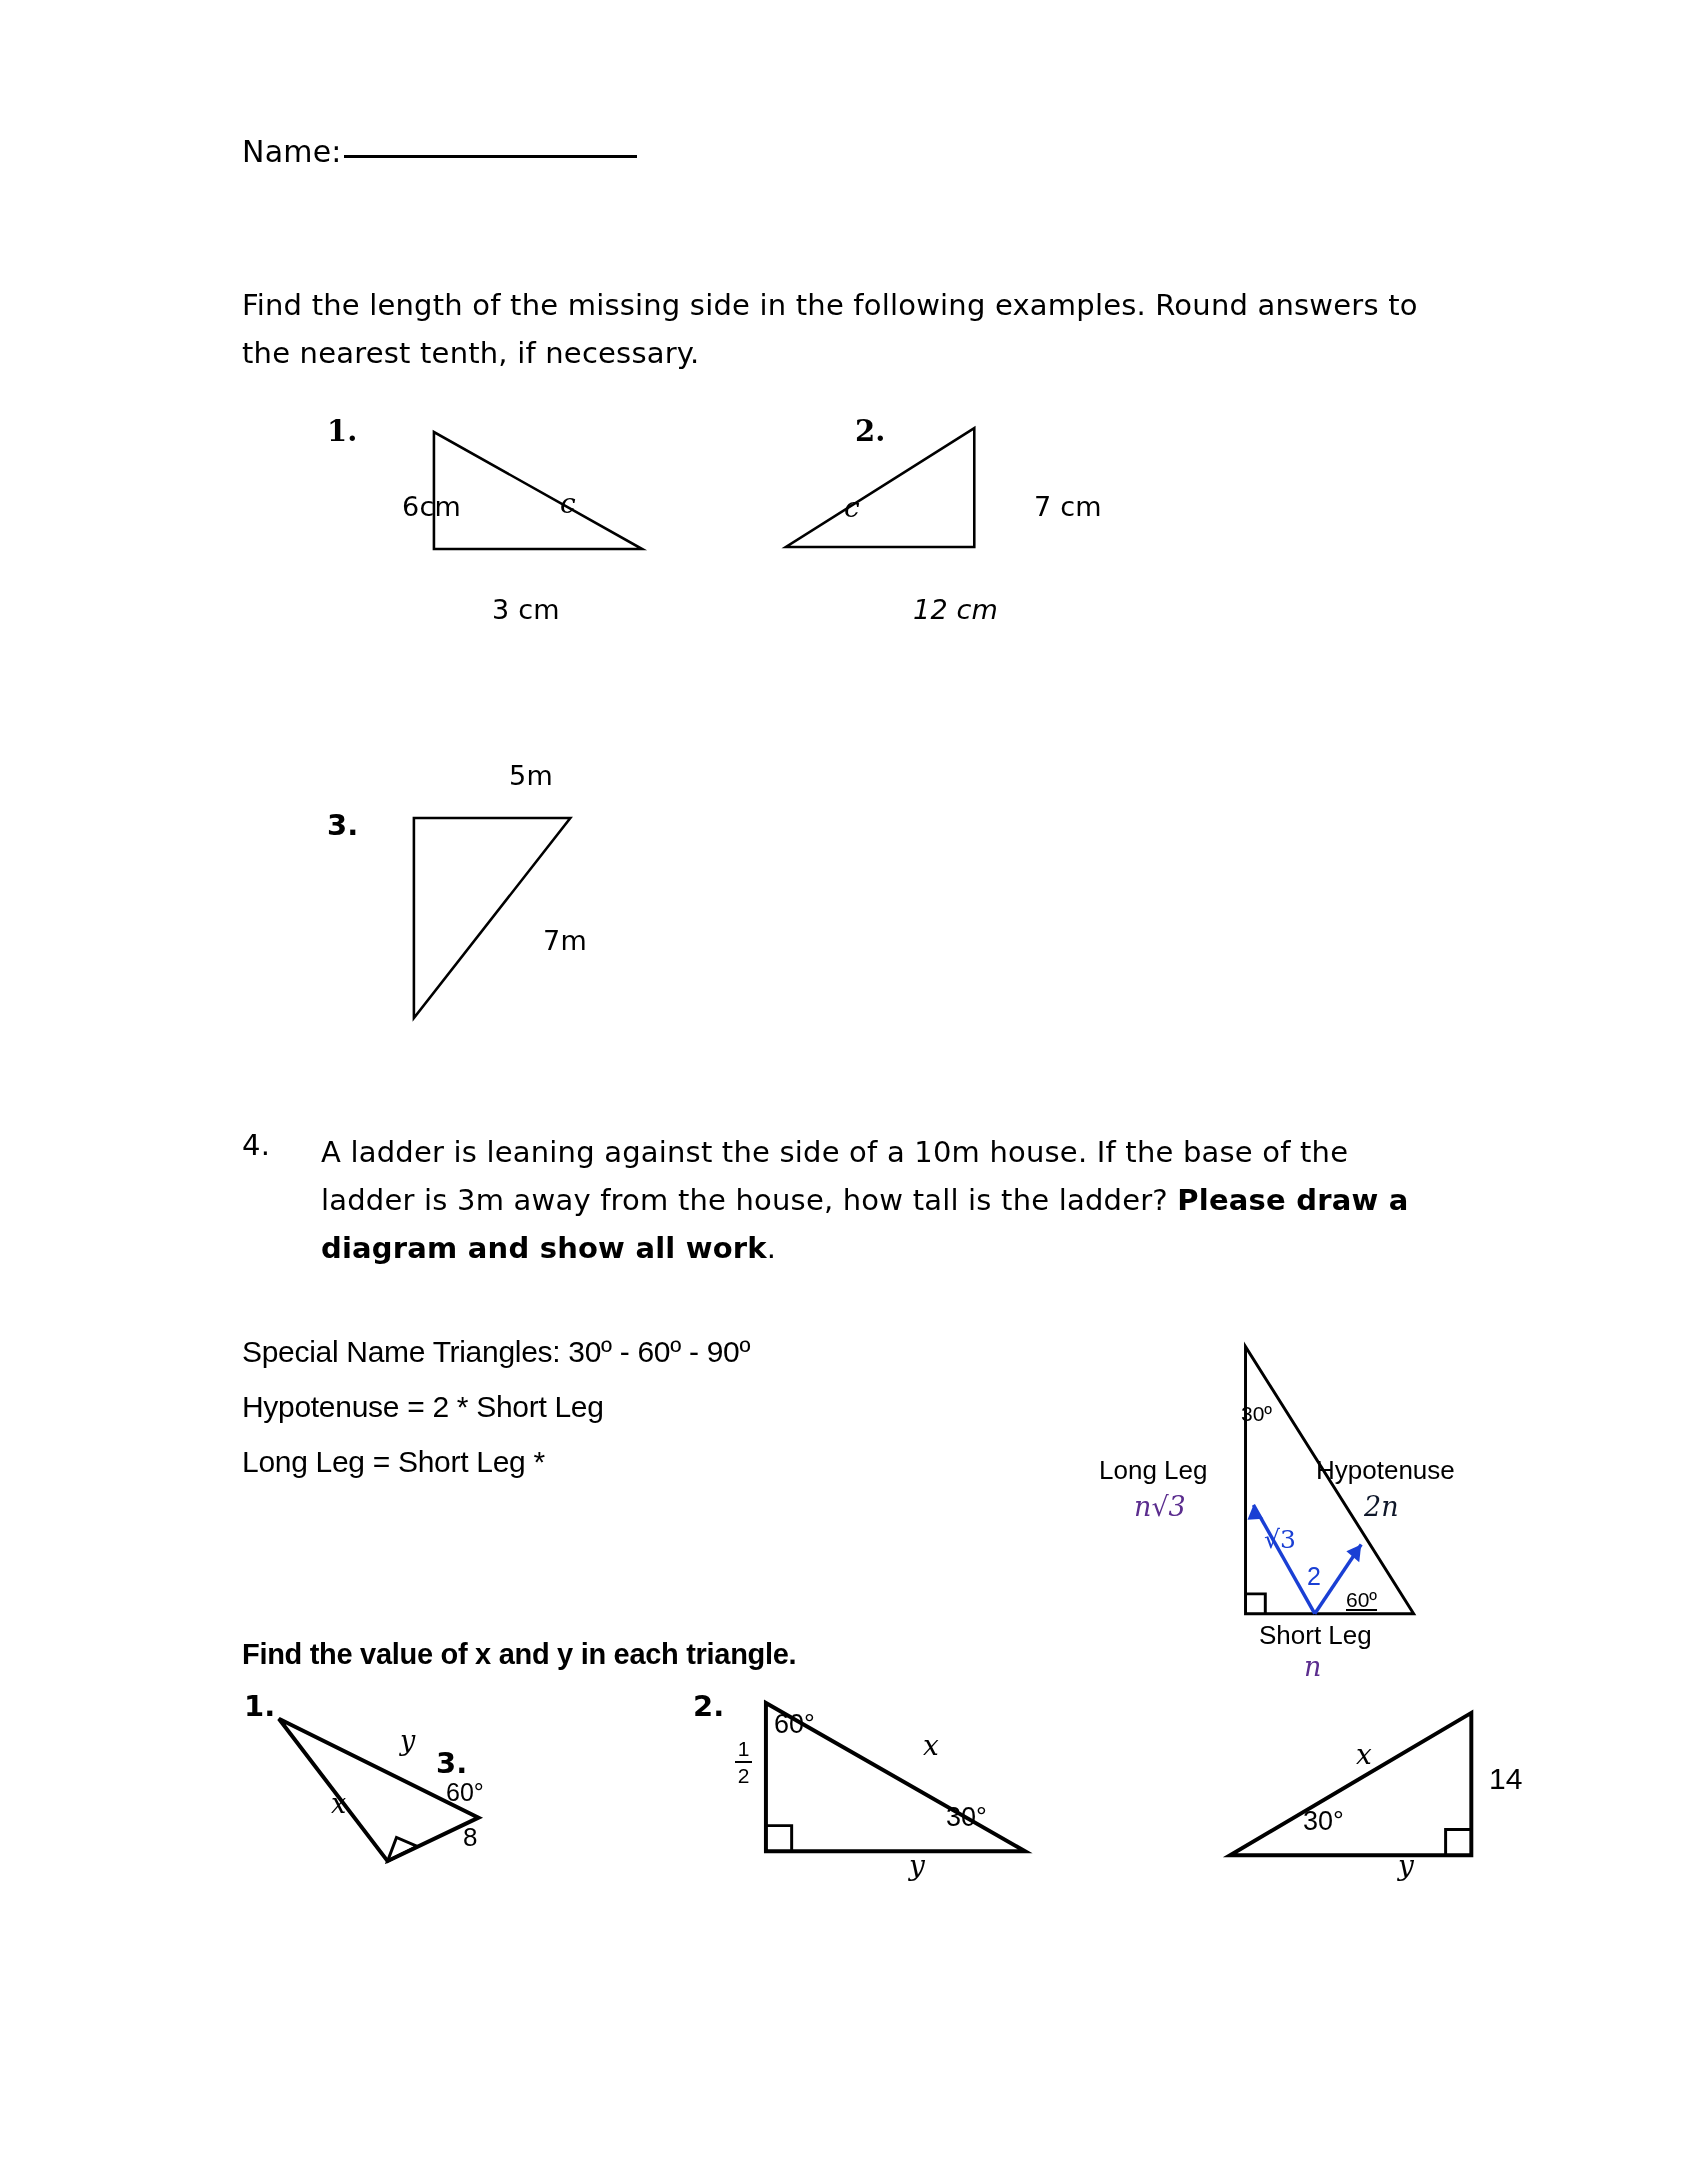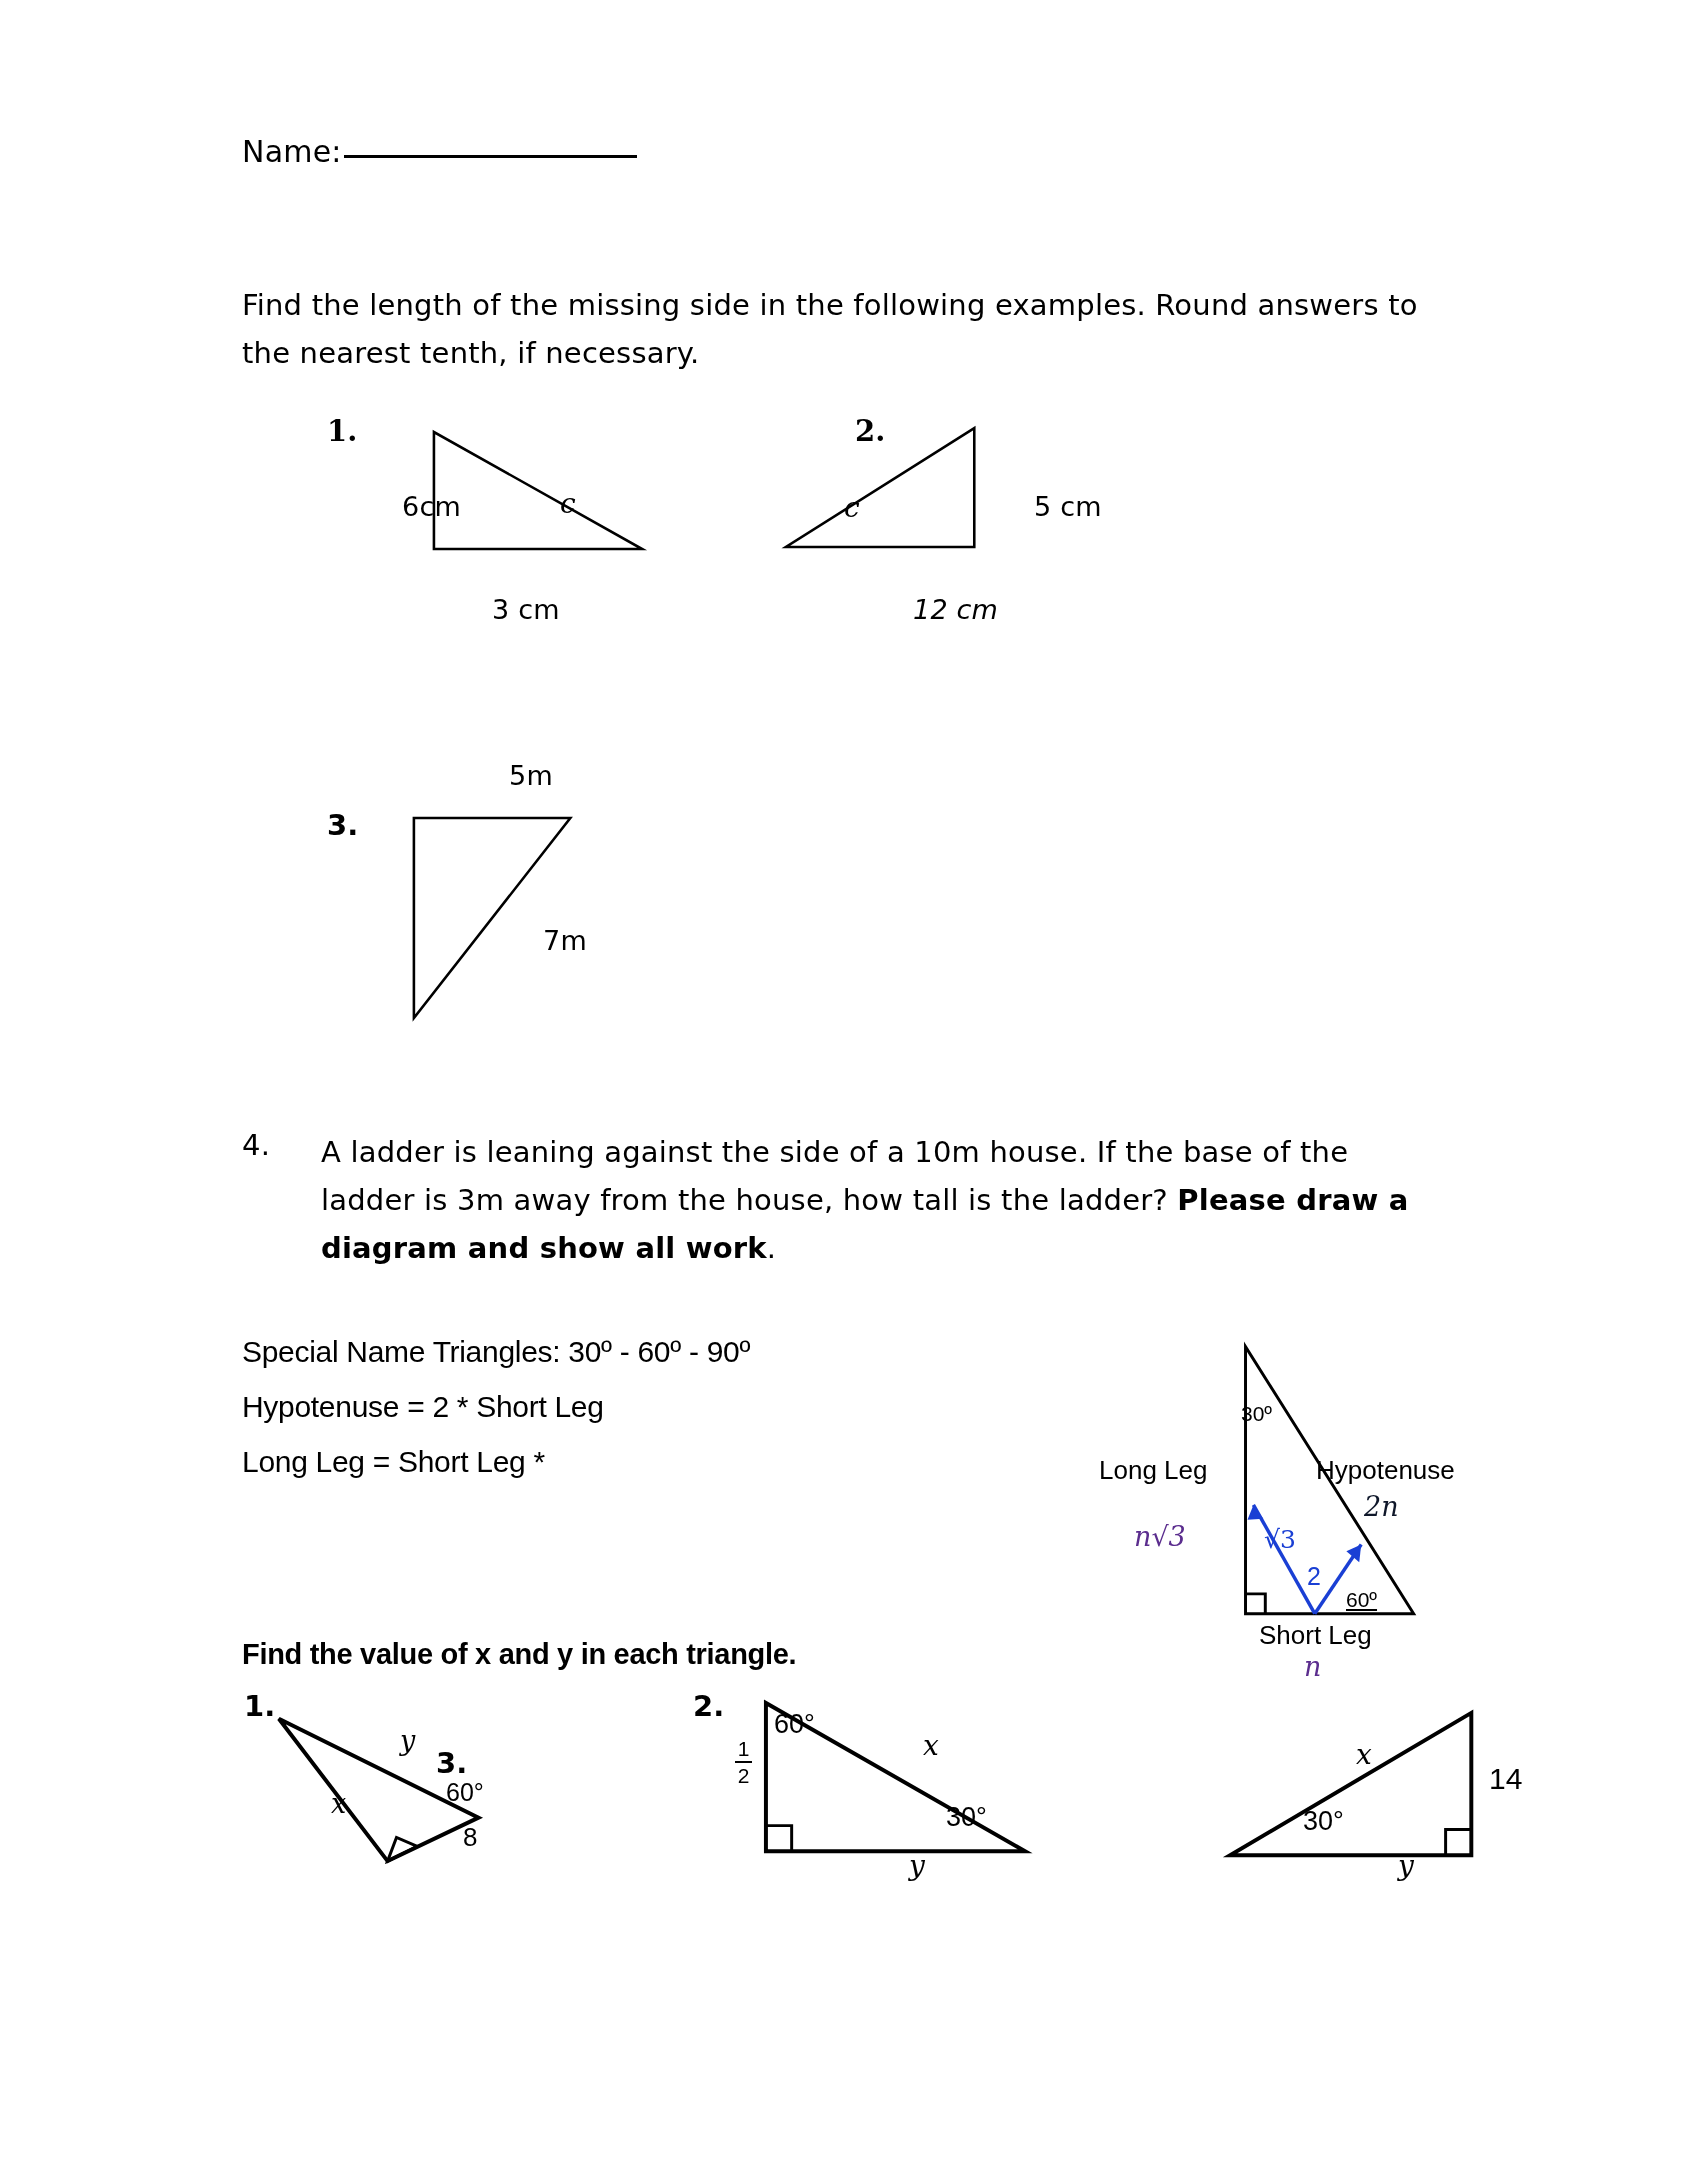--- a/index.html
+++ b/index.html
@@ -146,21 +146,21 @@
   <div class="fig-label comic" style="left:444px; top:594px;">3 cm</div>
   <div class="fig-label-i" style="left:560px; top:487px;">c</div>
 
   <div class="num-serif" style="left:855px; top:414px;">2.</div>
   <div class="svgbox" style="left:778px; top:424px;">
     <svg width="228" height="134" viewBox="0 0 230 135">
       <path class="stroke" d="M 8 124 L 198 124 L 198 4 Z" stroke-width="2.6" stroke-linejoin="miter"></path>
     </svg>
   </div>
   <div class="fig-label-i" style="left:844px; top:491px;">c</div>
-  <div class="fig-label comic" style="left:986px; top:491px;">5 cm</div>
+  <div class="fig-label comic" style="left:986px; top:491px;">7 cm</div>
   <div class="fig-label comic" style="left:865px; top:594px;font-style:italic;">12 cm</div>
 
   <div class="fig-label comic" style="left:461px; top:760px;">5m</div>
   <div class="num-sans" style="left:327px; top:808px;">3.</div>
   <div class="svgbox" style="left:404px; top:812px;">
     <svg width="198" height="218" viewBox="0 0 200 220">
       <path class="stroke" d="M 10 6 L 168 6 L 10 208 Z" stroke-width="2.6" stroke-linejoin="miter"></path>
     </svg>
   </div>
   <div class="fig-label comic" style="left:495px; top:925px;">7m</div>
@@ -182,21 +182,21 @@
       <path d="M 238 300 L 176 190" fill="none" stroke="#1a3fd4" stroke-width="3.5"></path>
       <path d="M 176 190 L 186 204 L 170 205 Z" fill="#1a3fd4"></path>
 
       <path d="M 238 300 L 285 230" fill="none" stroke="#1a3fd4" stroke-width="3.5"></path>
       <path d="M 285 230 L 283 248 L 270 237 Z" fill="#1a3fd4"></path>
     </svg>
   </div>
 
   <div style="position:absolute; left:1241px; top:1402px; font-family:Liberation Sans, sans-serif; font-size:21px;">30º</div>
   <div style="position:absolute; left:1099px; top:1455px; font-family:'Liberation Sans',sans-serif; font-size:26px;">Long Leg</div>
-  <div style="position:absolute; left:1134px; top:1491px; font-family:'DejaVu Serif',serif; font-style:italic; font-size:27px; color:#5b2d8e;margin-top:30px;">n√3</div>
+  <div style="position:absolute; left:1134px; top:1491px; font-family:'DejaVu Serif',serif; font-style:italic; font-size:27px; color:#5b2d8e;">n√3</div>
   <div style="position:absolute; left:1316px; top:1455px; font-family:'Liberation Sans',sans-serif; font-size:26px;">Hypotenuse</div>
   <div style="position:absolute; left:1364px; top:1491px; font-family:'DejaVu Serif',serif; font-style:italic; font-size:27px; color:#0f172a;">2n</div>
   <div style="position:absolute; left:1264px; top:1525px; font-family:'DejaVu Serif',serif; font-size:25px; color:#1a3fd4;">√3</div>
   <div style="position:absolute; left:1307px; top:1562px; font-family:'Liberation Sans',sans-serif; font-size:25px; color:#1a3fd4;">2</div>
   <div style="position:absolute; left:1346px; top:1588px; font-family:'Liberation Sans',sans-serif; font-size:21px;text-decoration:underline;">60º</div>
   <div style="position:absolute; left:1259px; top:1620px; font-family:'Liberation Sans',sans-serif; font-size:26px;">Short Leg</div>
   <div style="position:absolute; left:1304px; top:1651px; font-family:'DejaVu Serif',serif; font-style:italic; font-size:27px; color:#5b2d8e;">n</div>
 
   <div class="find-xy narrow">Find the value of x and y in each triangle.</div>
 

